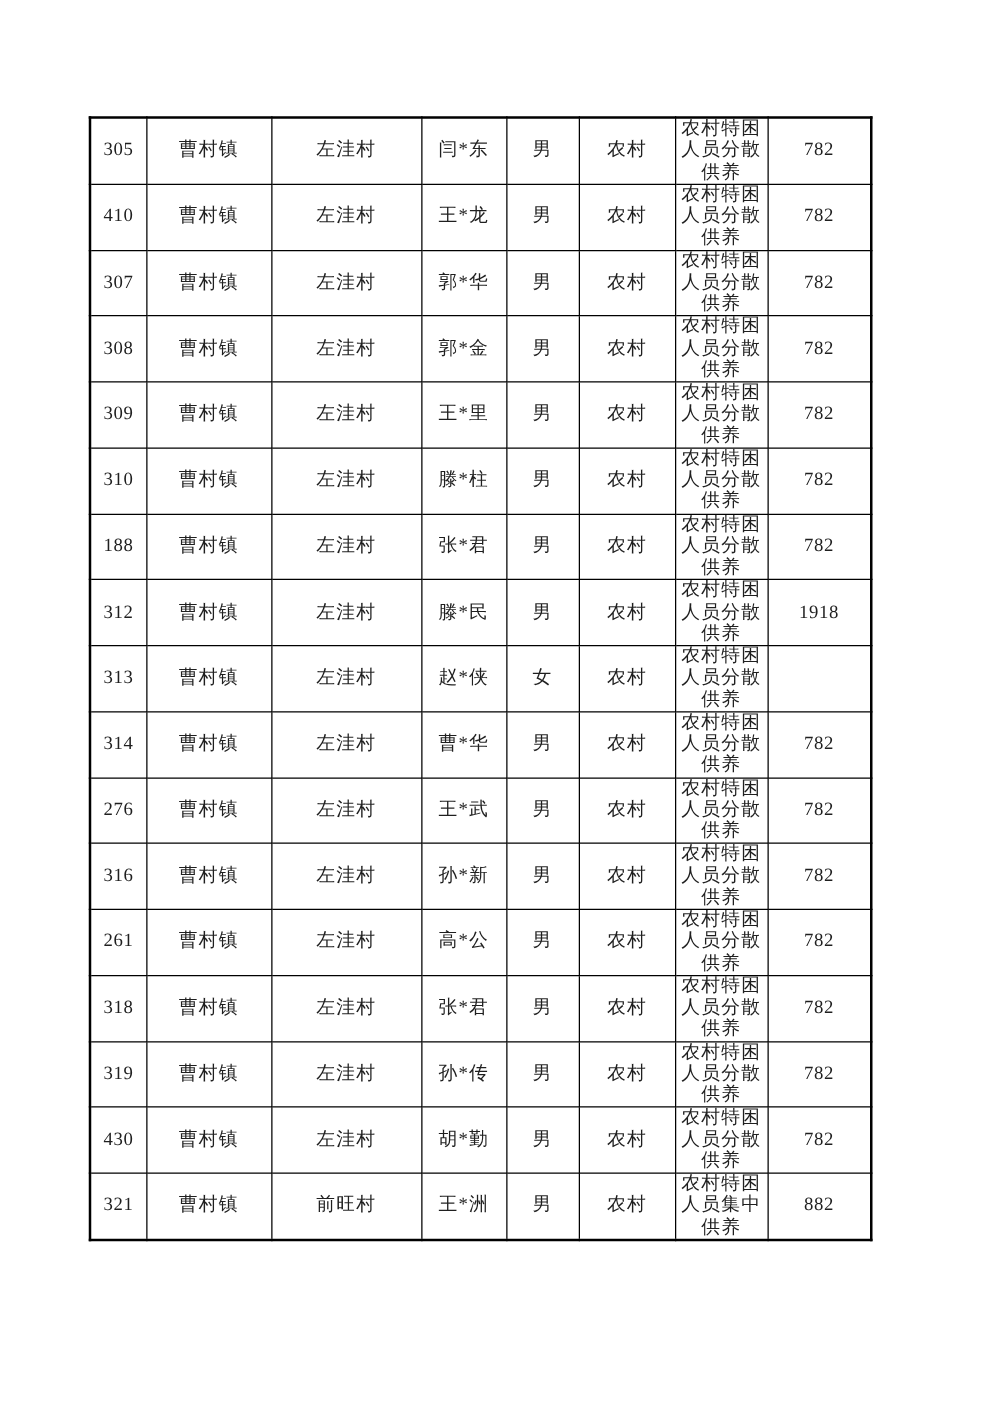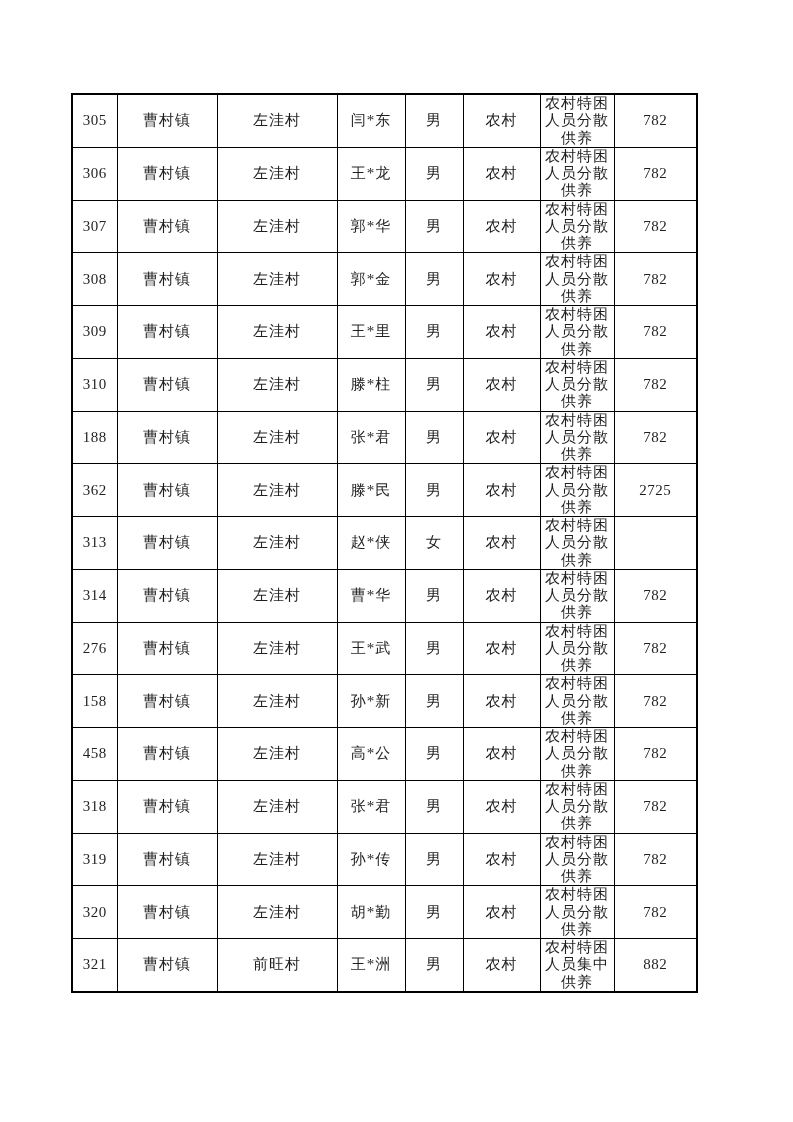--- a/index.html
+++ b/index.html
@@ -75,21 +75,21 @@
           <td class="col-seq">305</td>
           <td class="col-town">曹村镇</td>
           <td class="col-village">左洼村</td>
           <td class="col-person">闫*东</td>
           <td class="col-gender">男</td>
           <td class="col-residence">农村</td>
           <td class="col-category">农村特困人员分散供养</td>
           <td class="col-amount">782</td>
         </tr>
         <tr>
-          <td class="col-seq">306</td>
+          <td class="col-seq">410</td>
           <td class="col-town">曹村镇</td>
           <td class="col-village">左洼村</td>
           <td class="col-person">王*龙</td>
           <td class="col-gender">男</td>
           <td class="col-residence">农村</td>
           <td class="col-category">农村特困人员分散供养</td>
           <td class="col-amount">782</td>
         </tr>
         <tr>
           <td class="col-seq">307</td>
@@ -135,28 +135,28 @@
           <td class="col-seq">188</td>
           <td class="col-town">曹村镇</td>
           <td class="col-village">左洼村</td>
           <td class="col-person">张*君</td>
           <td class="col-gender">男</td>
           <td class="col-residence">农村</td>
           <td class="col-category">农村特困人员分散供养</td>
           <td class="col-amount">782</td>
         </tr>
         <tr>
-          <td class="col-seq">362</td>
+          <td class="col-seq">312</td>
           <td class="col-town">曹村镇</td>
           <td class="col-village">左洼村</td>
           <td class="col-person">滕*民</td>
           <td class="col-gender">男</td>
           <td class="col-residence">农村</td>
           <td class="col-category">农村特困人员分散供养</td>
-          <td class="col-amount">2725</td>
+          <td class="col-amount">1918</td>
         </tr>
         <tr>
           <td class="col-seq">313</td>
           <td class="col-town">曹村镇</td>
           <td class="col-village">左洼村</td>
           <td class="col-person">赵*侠</td>
           <td class="col-gender">女</td>
           <td class="col-residence">农村</td>
           <td class="col-category">农村特困人员分散供养</td>
           <td class="col-amount"></td>
@@ -175,31 +175,31 @@
           <td class="col-seq">276</td>
           <td class="col-town">曹村镇</td>
           <td class="col-village">左洼村</td>
           <td class="col-person">王*武</td>
           <td class="col-gender">男</td>
           <td class="col-residence">农村</td>
           <td class="col-category">农村特困人员分散供养</td>
           <td class="col-amount">782</td>
         </tr>
         <tr>
-          <td class="col-seq">158</td>
+          <td class="col-seq">316</td>
           <td class="col-town">曹村镇</td>
           <td class="col-village">左洼村</td>
           <td class="col-person">孙*新</td>
           <td class="col-gender">男</td>
           <td class="col-residence">农村</td>
           <td class="col-category">农村特困人员分散供养</td>
           <td class="col-amount">782</td>
         </tr>
         <tr>
-          <td class="col-seq">458</td>
+          <td class="col-seq">261</td>
           <td class="col-town">曹村镇</td>
           <td class="col-village">左洼村</td>
           <td class="col-person">高*公</td>
           <td class="col-gender">男</td>
           <td class="col-residence">农村</td>
           <td class="col-category">农村特困人员分散供养</td>
           <td class="col-amount">782</td>
         </tr>
         <tr>
           <td class="col-seq">318</td>
@@ -215,21 +215,21 @@
           <td class="col-seq">319</td>
           <td class="col-town">曹村镇</td>
           <td class="col-village">左洼村</td>
           <td class="col-person">孙*传</td>
           <td class="col-gender">男</td>
           <td class="col-residence">农村</td>
           <td class="col-category">农村特困人员分散供养</td>
           <td class="col-amount">782</td>
         </tr>
         <tr>
-          <td class="col-seq">320</td>
+          <td class="col-seq">430</td>
           <td class="col-town">曹村镇</td>
           <td class="col-village">左洼村</td>
           <td class="col-person">胡*勤</td>
           <td class="col-gender">男</td>
           <td class="col-residence">农村</td>
           <td class="col-category">农村特困人员分散供养</td>
           <td class="col-amount">782</td>
         </tr>
         <tr>
           <td class="col-seq">321</td>

